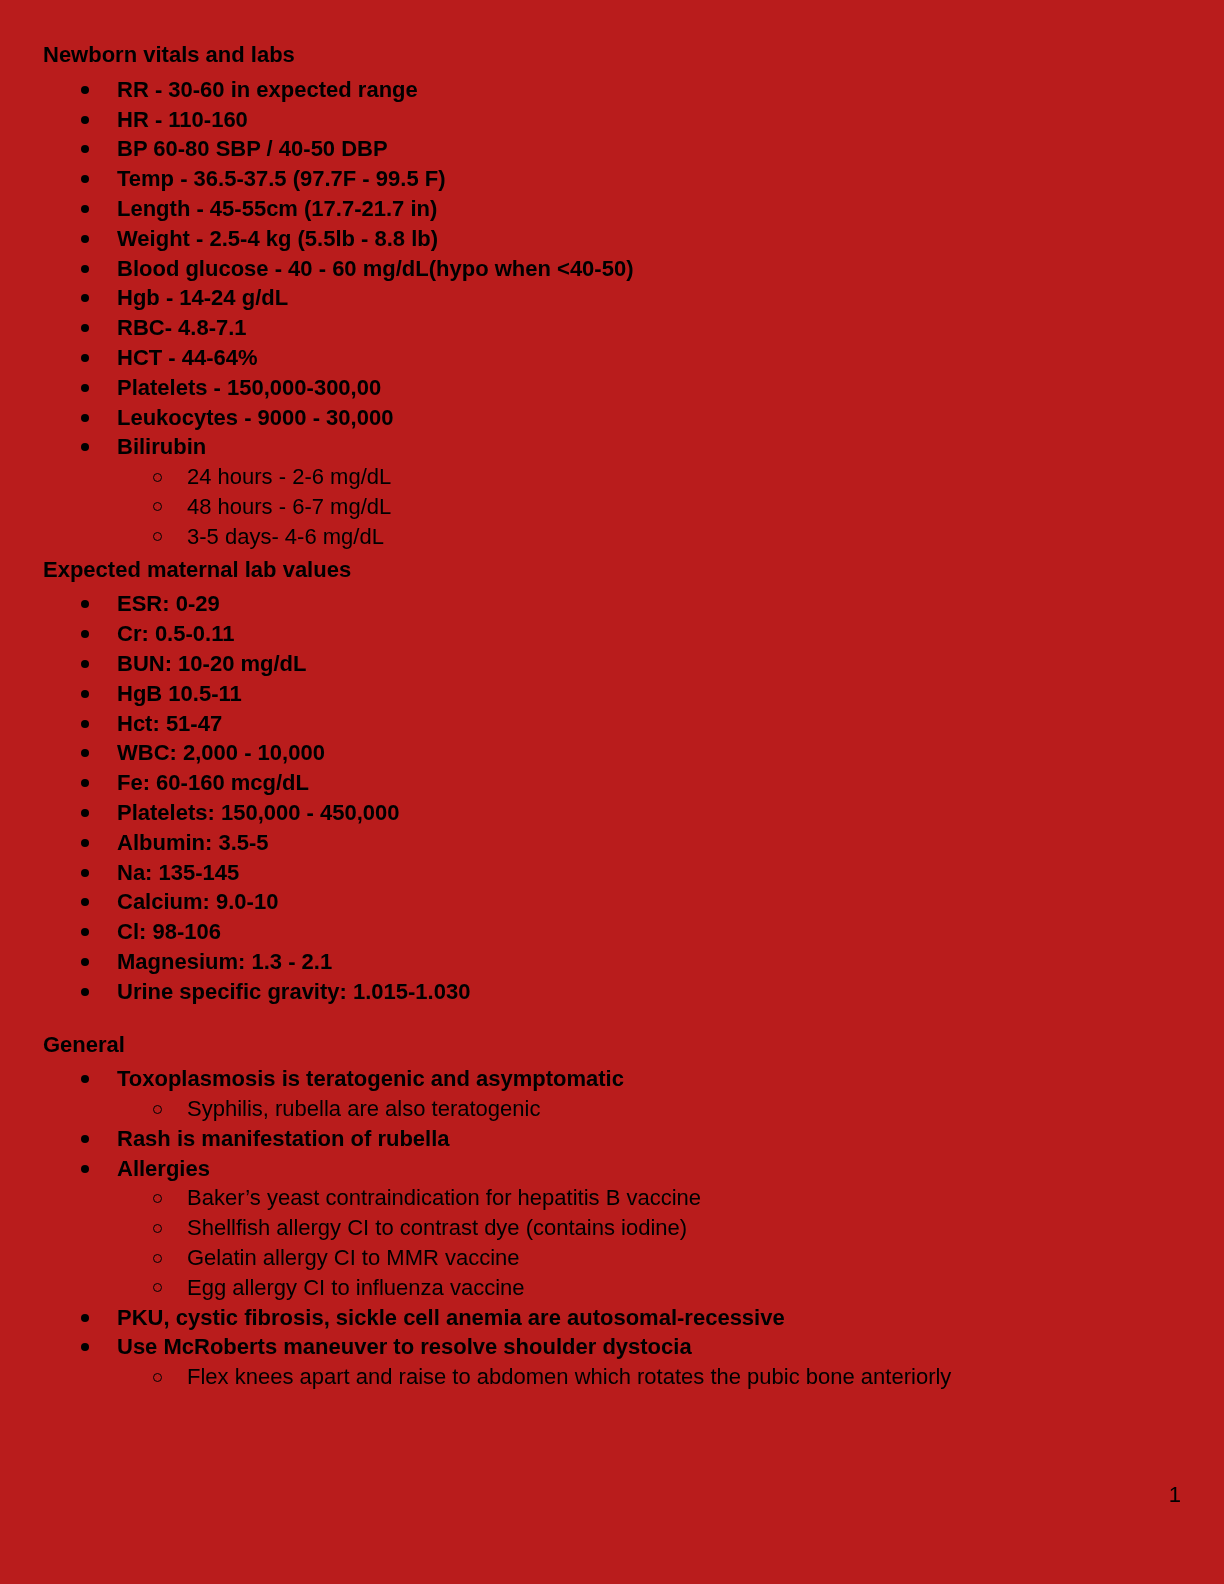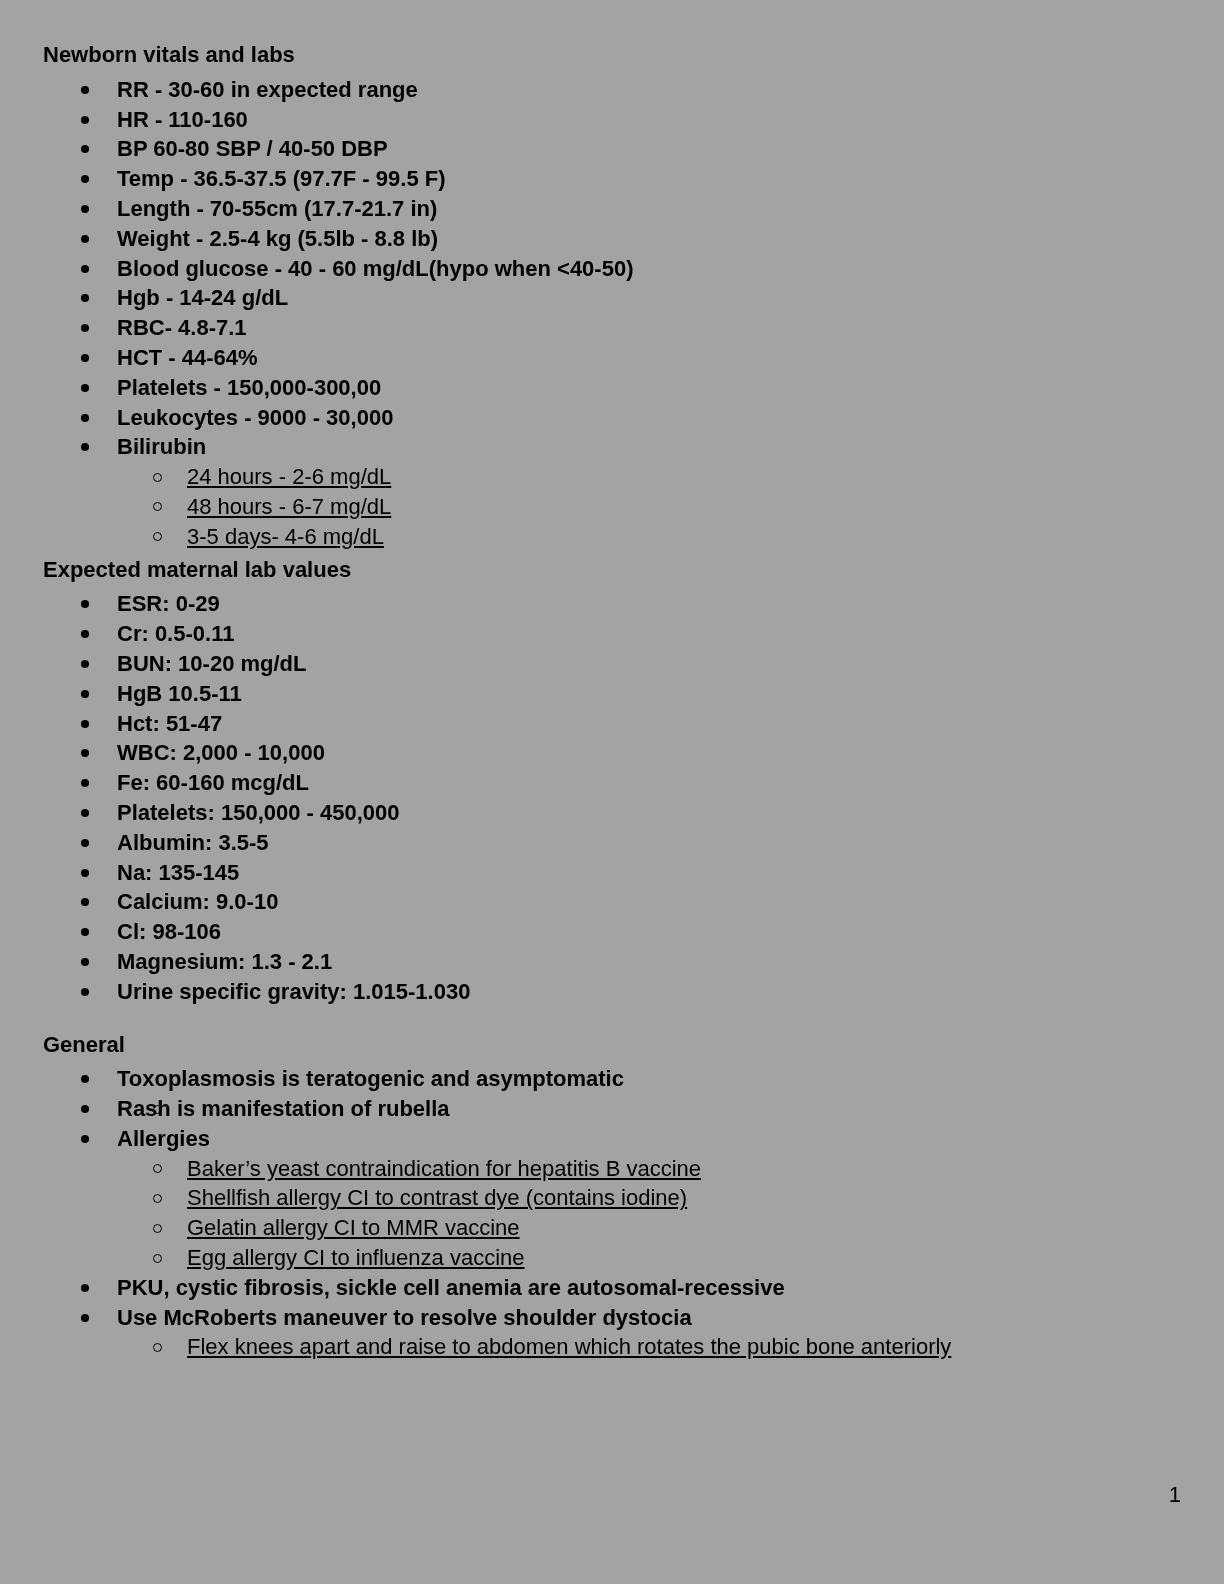--- a/index.html
+++ b/index.html
@@ -4,21 +4,21 @@
 <style>
   html, body {
     margin: 0;
     padding: 0;
     background: #ffffff;
   }
   .page {
     position: relative;
     width: 1224px;
     height: 1584px;
-    background: #a3a3a3;
+    background: #b91c1c;
     color: #000000;
     font-family: "Liberation Sans", sans-serif;
     font-size: 22px;
     overflow: hidden;
   }
   .content {
     position: absolute;
     left: 43px;
     top: 40px;
     right: 43px;
@@ -31,21 +31,21 @@
   }
   .heading.first {
     margin-top: 0;
   }
   .li {
     position: relative;
     line-height: 29.8px;
     white-space: nowrap;
   }
   .li.l1 { padding-left: 74px; font-weight: bold; }
-  .li.l2 { padding-left: 144px; text-decoration: underline; }
+  .li.l2 { padding-left: 144px; }
   .bullet {
     position: absolute;
     box-sizing: border-box;
   }
   .bullet.disc {
     left: 38px;
     top: 11px;
     width: 8px;
     height: 8px;
     background: #000000;
@@ -73,21 +73,21 @@
 </head>
 <body>
 
 <div class="page">
   <div class="content" id="doc-content">
       <div class="heading first">Newborn vitals and labs</div>
       <div class="li l1"><span class="bullet disc"></span><span>RR - 30-60 in expected range</span></div>
       <div class="li l1"><span class="bullet disc"></span><span>HR - 110-160</span></div>
       <div class="li l1"><span class="bullet disc"></span><span>BP 60-80 SBP / 40-50 DBP</span></div>
       <div class="li l1"><span class="bullet disc"></span><span>Temp - 36.5-37.5 (97.7F - 99.5 F)</span></div>
-      <div class="li l1"><span class="bullet disc"></span><span>Length - 70-55cm (17.7-21.7 in)</span></div>
+      <div class="li l1"><span class="bullet disc"></span><span>Length - 45-55cm (17.7-21.7 in)</span></div>
       <div class="li l1"><span class="bullet disc"></span><span>Weight - 2.5-4 kg (5.5lb - 8.8 lb)</span></div>
       <div class="li l1"><span class="bullet disc"></span><span>Blood glucose - 40 - 60 mg/dL(hypo when &lt;40-50)</span></div>
       <div class="li l1"><span class="bullet disc"></span><span>Hgb - 14-24 g/dL</span></div>
       <div class="li l1"><span class="bullet disc"></span><span>RBC- 4.8-7.1</span></div>
       <div class="li l1"><span class="bullet disc"></span><span>HCT - 44-64%</span></div>
       <div class="li l1"><span class="bullet disc"></span><span>Platelets - 150,000-300,00</span></div>
       <div class="li l1"><span class="bullet disc"></span><span>Leukocytes - 9000 - 30,000</span></div>
       <div class="li l1"><span class="bullet disc"></span><span>Bilirubin</span></div>
       <div class="li l2"><span class="bullet circle"></span><span>24 hours - 2-6 mg/dL</span></div>
       <div class="li l2"><span class="bullet circle"></span><span>48 hours - 6-7 mg/dL</span></div>
@@ -103,21 +103,21 @@
       <div class="li l1"><span class="bullet disc"></span><span>Platelets: 150,000 - 450,000</span></div>
       <div class="li l1"><span class="bullet disc"></span><span>Albumin: 3.5-5</span></div>
       <div class="li l1"><span class="bullet disc"></span><span>Na: 135-145</span></div>
       <div class="li l1"><span class="bullet disc"></span><span>Calcium: 9.0-10</span></div>
       <div class="li l1"><span class="bullet disc"></span><span>Cl: 98-106</span></div>
       <div class="li l1"><span class="bullet disc"></span><span>Magnesium: 1.3 - 2.1</span></div>
       <div class="li l1"><span class="bullet disc"></span><span>Urine specific gravity: 1.015-1.030</span></div>
       <div class="blank-line"></div>
       <div class="heading">General</div>
       <div class="li l1"><span class="bullet disc"></span><span>Toxoplasmosis is teratogenic and asymptomatic</span></div>
-      <div class="li l2"><span class="bullet circle"></span></div>
+      <div class="li l2"><span class="bullet circle"></span><span>Syphilis, rubella are also teratogenic</span></div>
       <div class="li l1"><span class="bullet disc"></span><span>Rash is manifestation of rubella</span></div>
       <div class="li l1"><span class="bullet disc"></span><span>Allergies</span></div>
       <div class="li l2"><span class="bullet circle"></span><span>Baker’s yeast contraindication for hepatitis B vaccine</span></div>
       <div class="li l2"><span class="bullet circle"></span><span>Shellfish allergy CI to contrast dye (contains iodine)</span></div>
       <div class="li l2"><span class="bullet circle"></span><span>Gelatin allergy CI to MMR vaccine</span></div>
       <div class="li l2"><span class="bullet circle"></span><span>Egg allergy CI to influenza vaccine</span></div>
       <div class="li l1"><span class="bullet disc"></span><span>PKU, cystic fibrosis, sickle cell anemia are autosomal-recessive</span></div>
       <div class="li l1"><span class="bullet disc"></span><span>Use McRoberts maneuver to resolve shoulder dystocia</span></div>
       <div class="li l2"><span class="bullet circle"></span><span>Flex knees apart and raise to abdomen which rotates the pubic bone anteriorly</span></div>
     </div>

